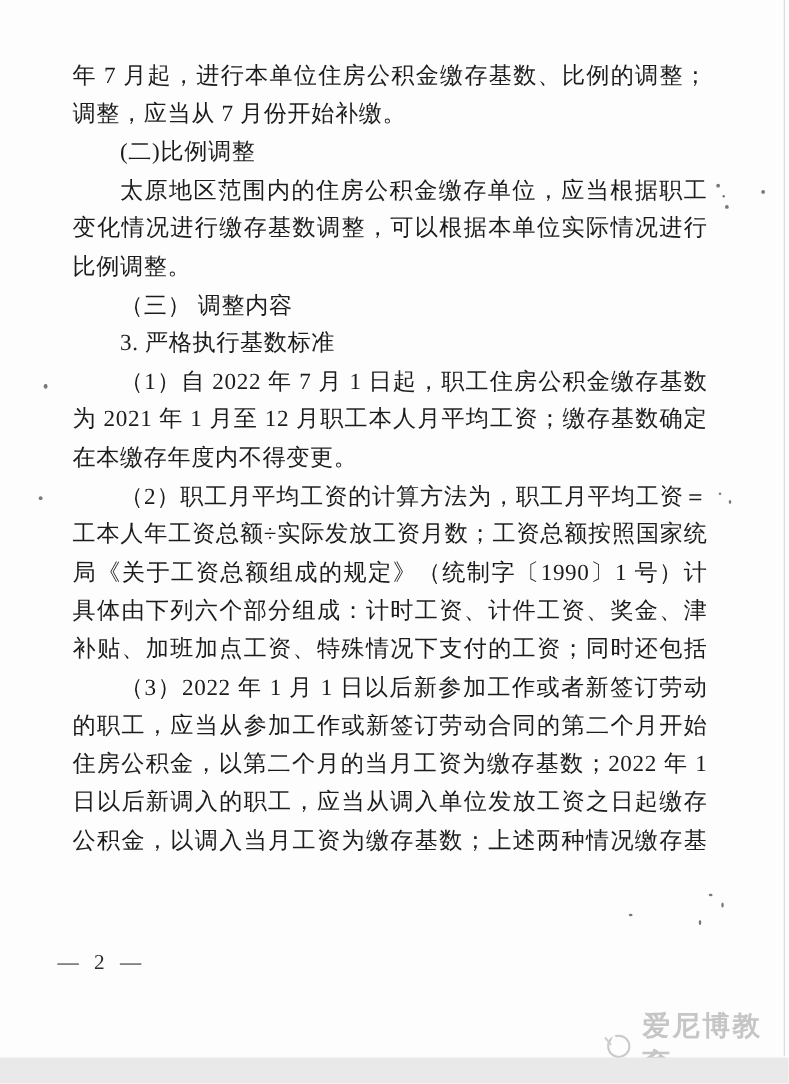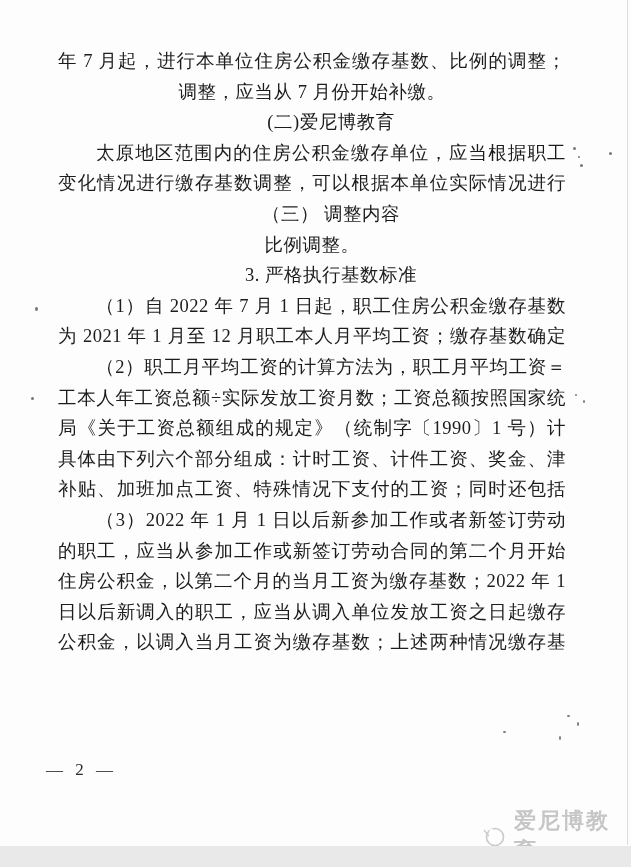--- a/index.html
+++ b/index.html
@@ -17,21 +17,20 @@
   }
   .page{position:absolute;inset:0;background:var(--paper);}
   .content{
     position:absolute;left:58px;top:46px;width:508px;
     color:var(--text);font-size:18.5px;
   }
   .line{
     height:30.6px;line-height:30.6px;
     white-space:nowrap;overflow:hidden;
     letter-spacing:0.5px;
-    text-align:center;
   }
   .line.fill{
     white-space:normal;
     text-align:justify;
     text-align-last:justify;
     -moz-text-align-last:justify;
   }
   .line.indent{padding-left:38px;}
   .page-number{
     position:absolute;left:46px;top:760px;
@@ -63,28 +62,29 @@
   }
 </style>
 </head>
 <body>
 
 <div class="page">
 
   <div class="content">
     <div class="line fill">年 7 月起，进行本单位住房公积金缴存基数、比例的调整；逾期</div>
     <div class="line">调整，应当从 7 月份开始补缴。</div>
-    <div class="line indent">(二)爱尼博教育</div>
+    <div class="line indent">(二)比例调整</div>
     <div class="line indent fill">太原地区范围内的住房公积金缴存单位，应当根据职工工资</div>
     <div class="line fill">变化情况进行缴存基数调整，可以根据本单位实际情况进行缴存</div>
+    <div class="line">比例调整。</div>
     <div class="line indent">（三） 调整内容</div>
-    <div class="line">比例调整。</div>
     <div class="line indent">3. 严格执行基数标准</div>
     <div class="line indent fill">（1）自 2022 年 7 月 1 日起，职工住房公积金缴存基数调整</div>
     <div class="line fill">为 2021 年 1 月至 12 月职工本人月平均工资；缴存基数确定后，</div>
+    <div class="line">在本缴存年度内不得变更。</div>
     <div class="line indent fill">（2）职工月平均工资的计算方法为，职工月平均工资＝职</div>
     <div class="line fill">工本人年工资总额÷实际发放工资月数；工资总额按照国家统计</div>
     <div class="line fill">局《关于工资总额组成的规定》（统制字〔1990〕1 号）计算，</div>
     <div class="line fill">具体由下列六个部分组成：计时工资、计件工资、奖金、津贴和</div>
     <div class="line fill">补贴、加班加点工资、特殊情况下支付的工资；同时还包括按月、</div>
     <div class="line indent fill">（3）2022 年 1 月 1 日以后新参加工作或者新签订劳动合同</div>
     <div class="line fill">的职工，应当从参加工作或新签订劳动合同的第二个月开始缴存</div>
     <div class="line fill">住房公积金，以第二个月的当月工资为缴存基数；2022 年 1 月 1</div>
     <div class="line fill">日以后新调入的职工，应当从调入单位发放工资之日起缴存住房</div>
     <div class="line fill">公积金，以调入当月工资为缴存基数；上述两种情况缴存基数在</div>

